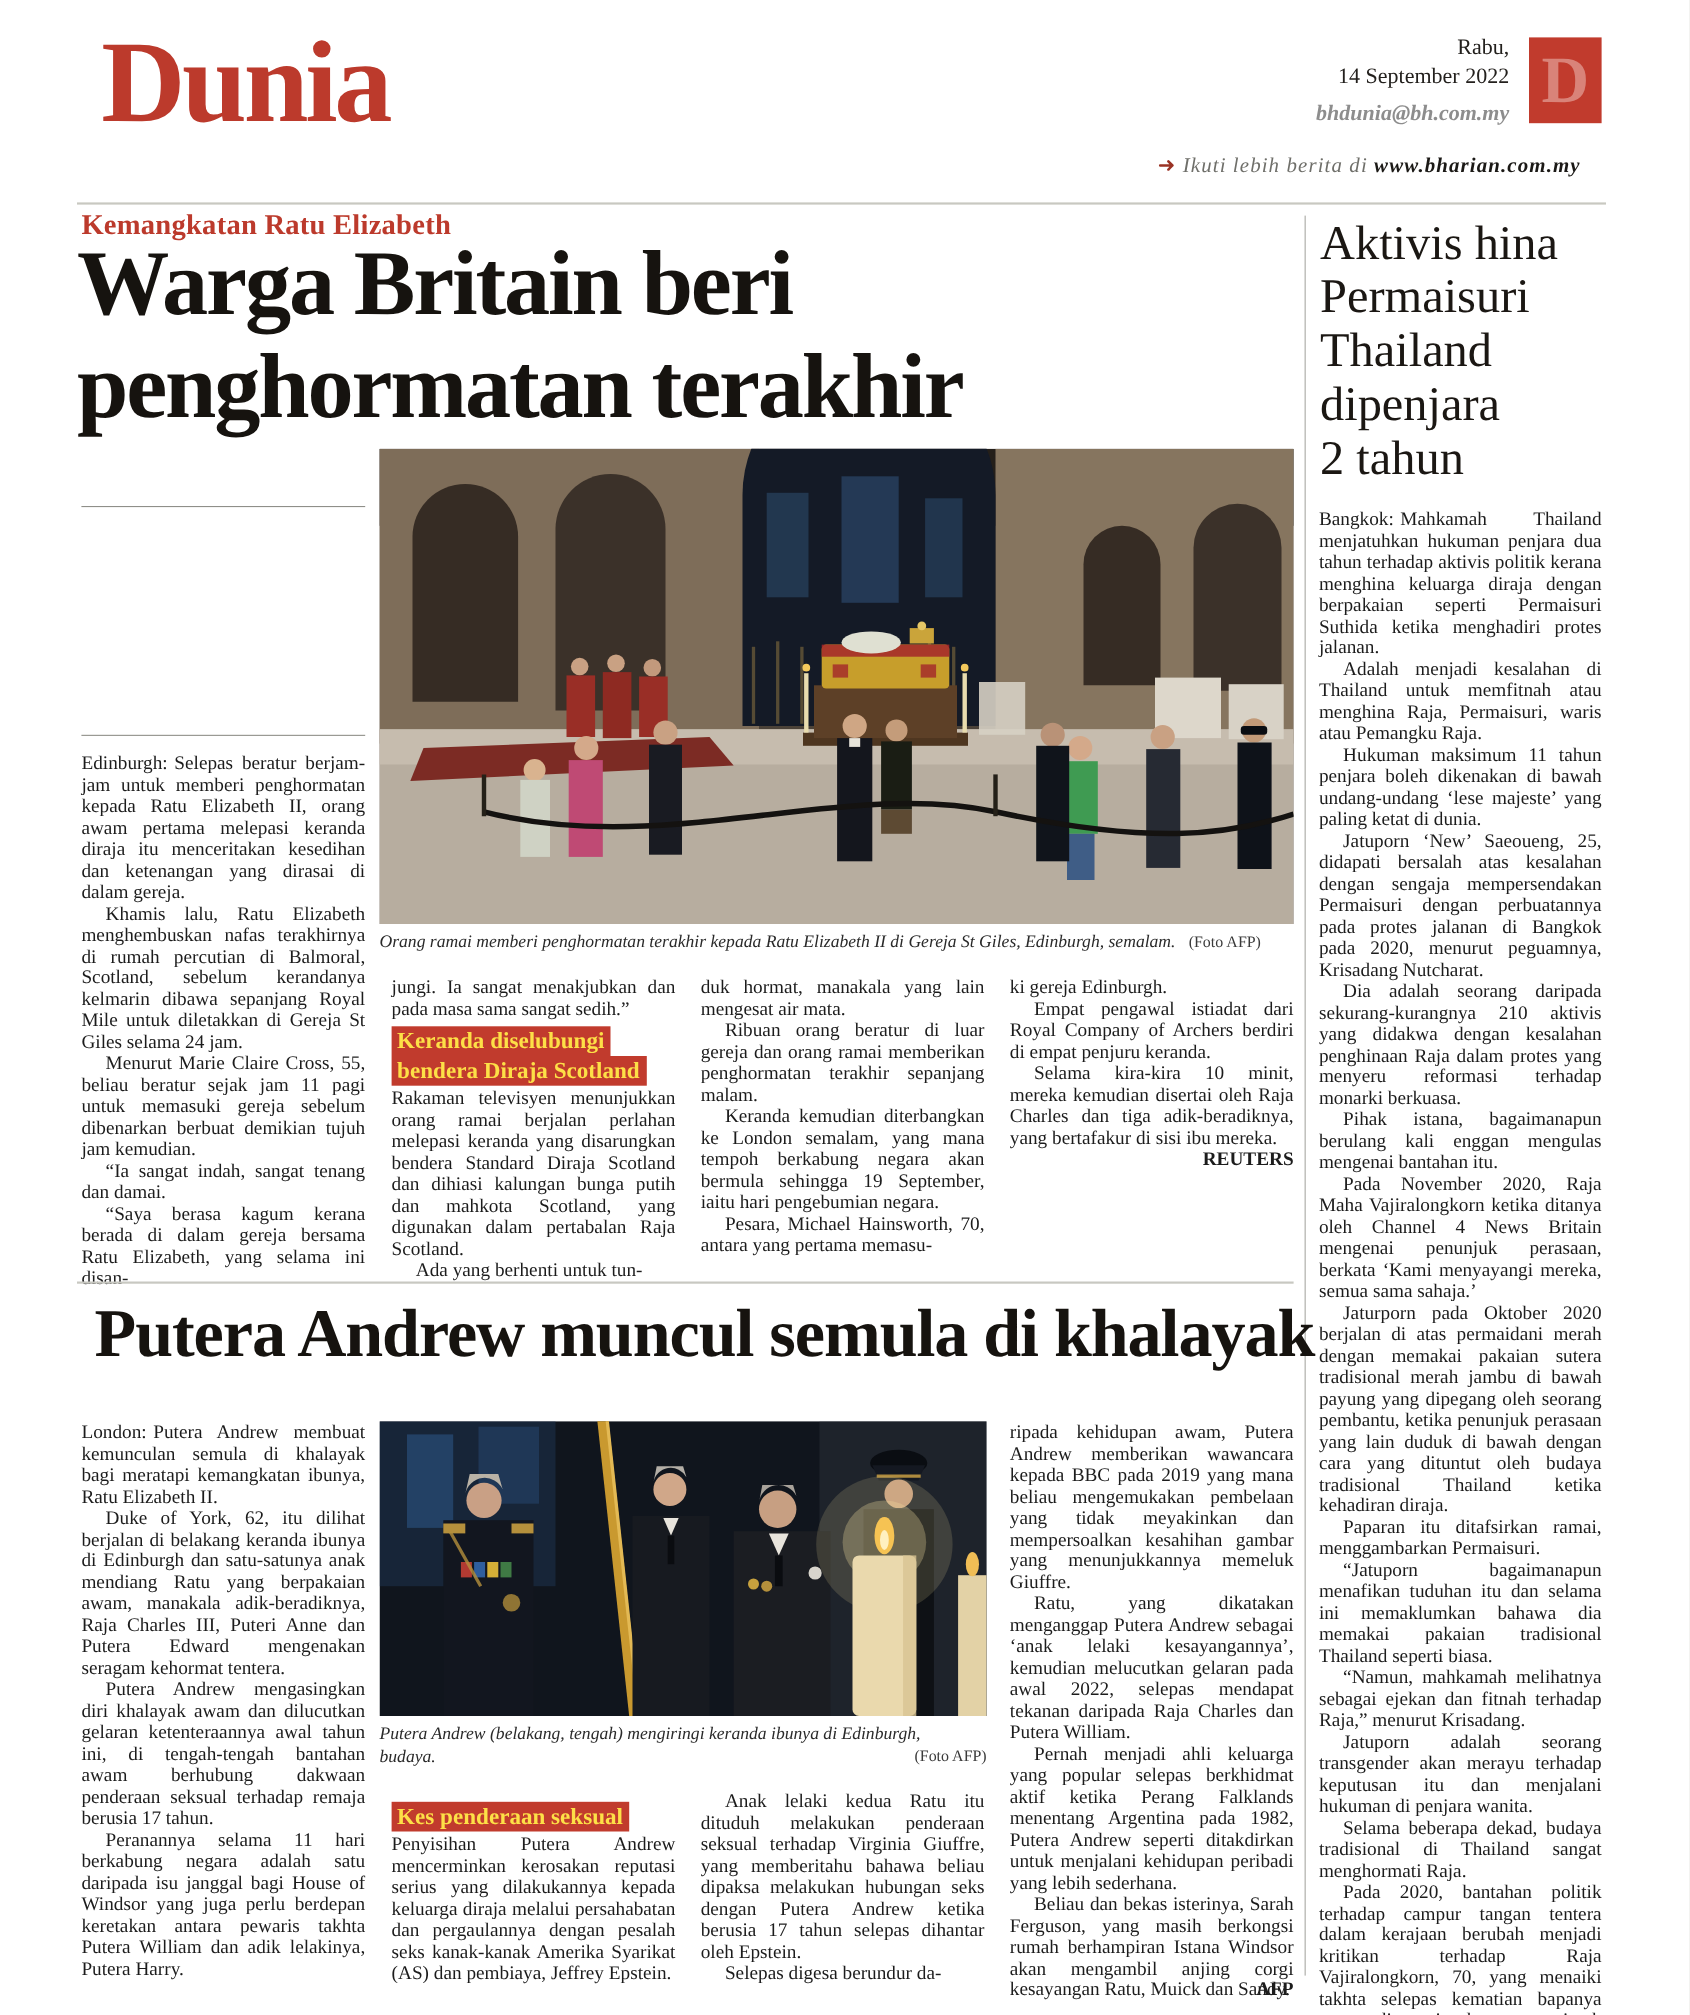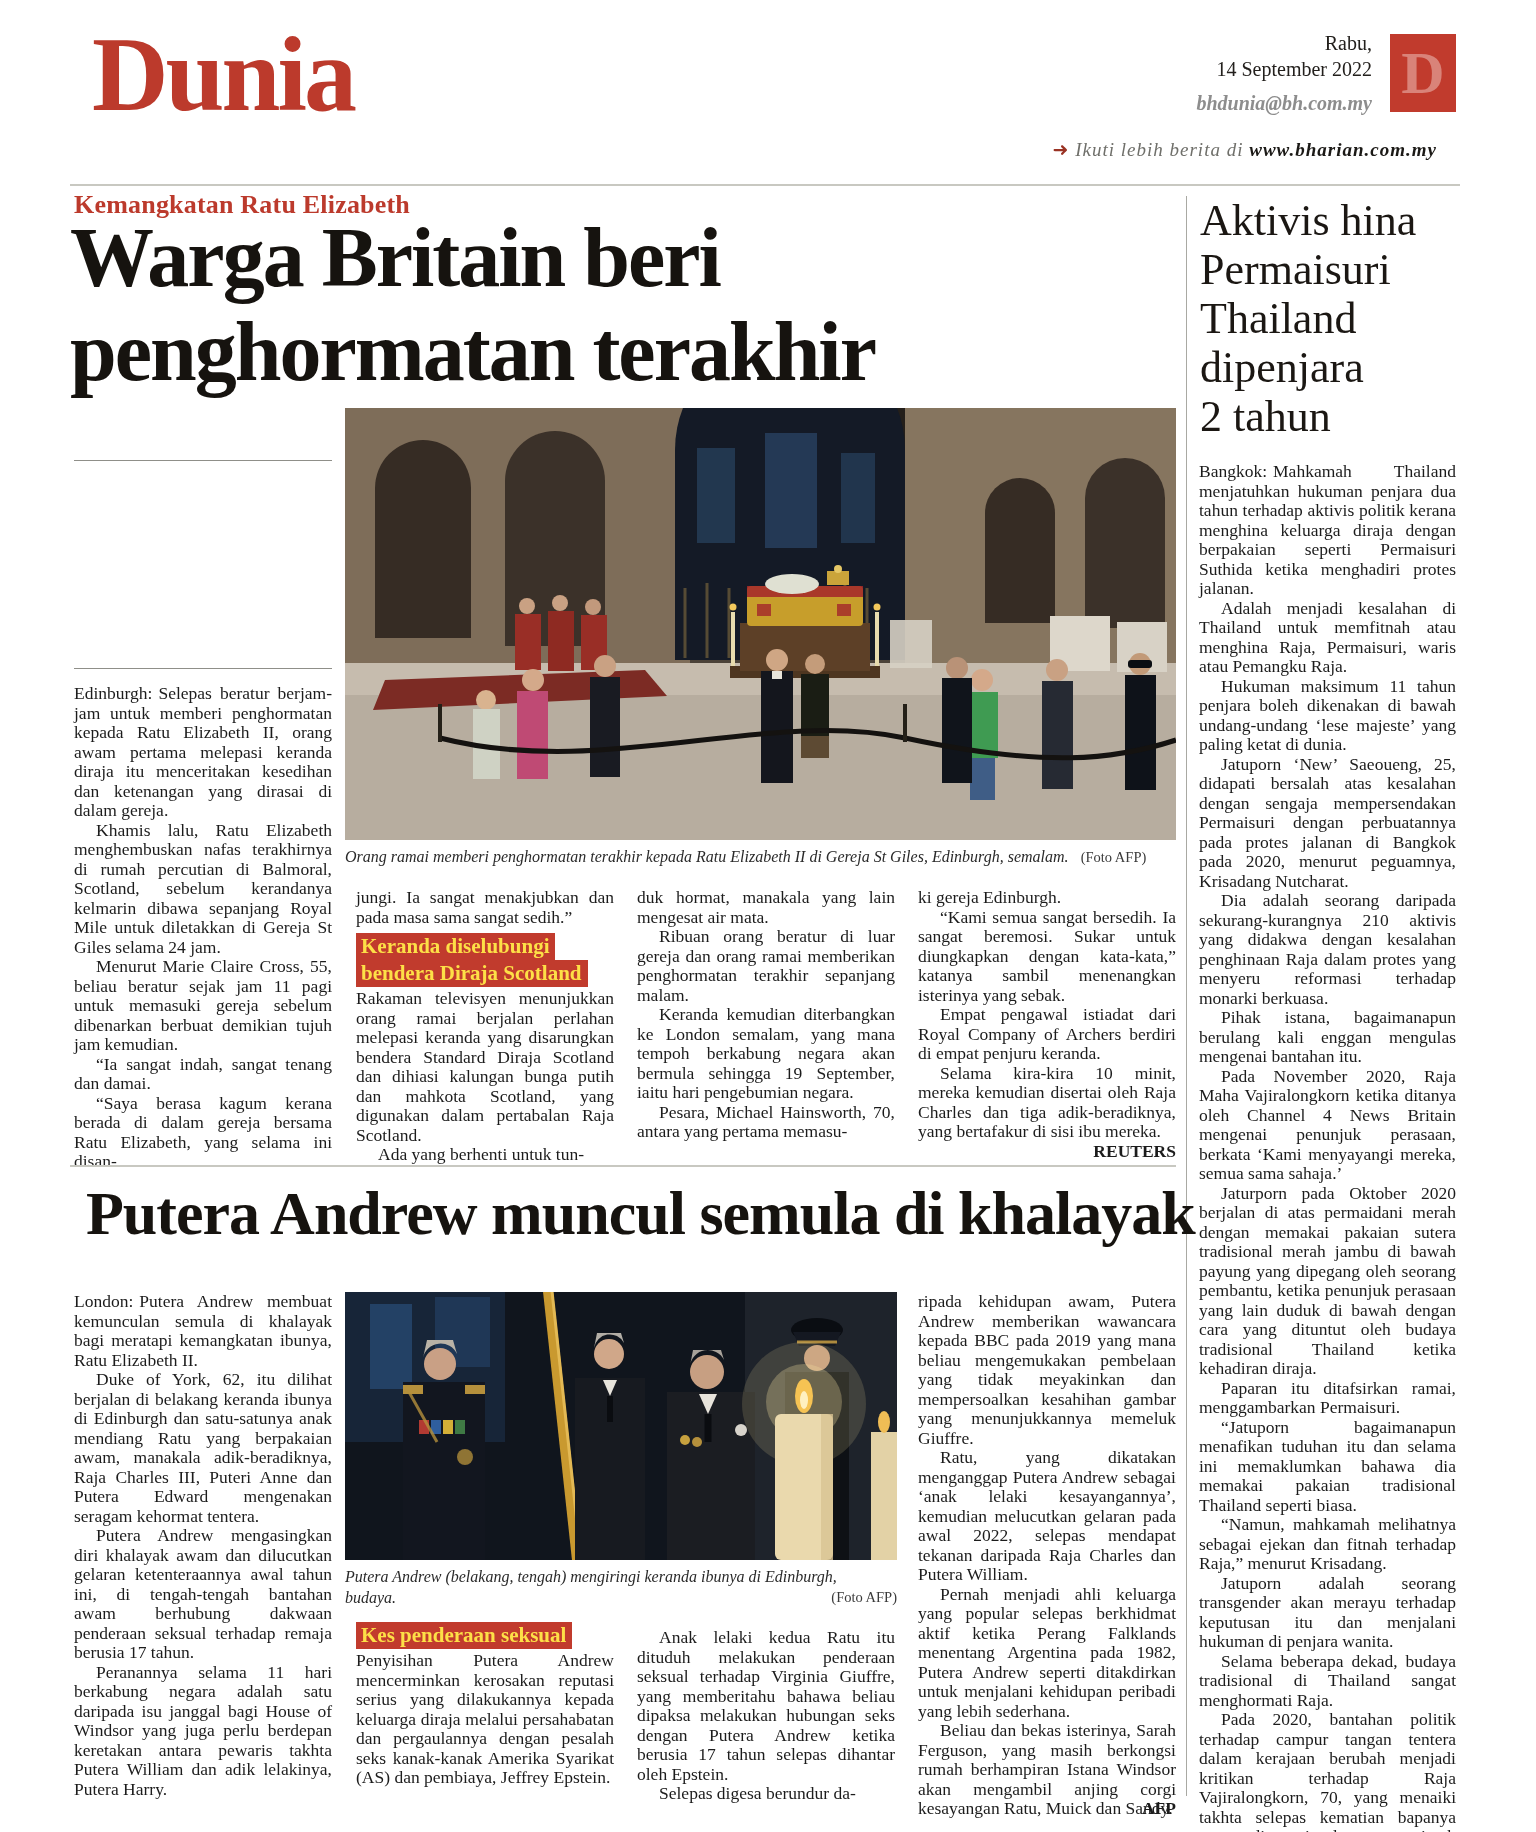--- a/index.html
+++ b/index.html
@@ -182,21 +182,20 @@
 
   <div class="abs bodycol" style="left:637px;top:888px;width:258px;">
     <p>duk hormat, manakala yang lain mengesat air mata.</p>
     <p class="ind">Ribuan orang beratur di luar gereja dan orang ramai memberikan penghormatan terakhir sepanjang malam.</p>
     <p class="ind">Keranda kemudian diterbangkan ke London semalam, yang mana tempoh berkabung negara akan bermula sehingga 19 September, iaitu hari pengebumian negara.</p>
     <p class="ind">Pesara, Michael Hainsworth, 70, antara yang pertama memasu-</p>
   </div>
 
   <div class="abs bodycol" style="left:918px;top:888px;width:258px;">
     <p>ki gereja Edinburgh.</p>
-    <p class="ind">“Kami semua sangat bersedih. Ia sangat beremosi. Sukar untuk diungkapkan dengan kata-kata,” katanya sambil menenangkan isterinya yang sebak.</p>
     <p class="ind">Empat pengawal istiadat dari Royal Company of Archers berdiri di empat penjuru keranda.</p>
     <p class="ind">Selama kira-kira 10 minit, mereka kemudian disertai oleh Raja Charles dan tiga adik-beradiknya, yang bertafakur di sisi ibu mereka.</p>
     <div class="agency-line">REUTERS</div>
   </div>
 
   <div class="abs sidehead" style="left:1200px;top:196px;width:258px;">
     <div>Aktivis hina</div>
     <div>Permaisuri</div>
     <div>Thailand</div>
     <div>dipenjara</div>
@@ -292,21 +291,21 @@
 
   <div class="abs caption" style="left:345px;top:1566px;width:552px;">
     <div>Putera Andrew (belakang, tengah) mengiringi keranda ibunya di Edinburgh,</div>
     <div>
       <span class="cap2-credit">(Foto AFP)</span>
       <span>budaya.</span>
     </div>
   </div>
 
   <div class="abs bodycol" style="left:356px;top:1622px;width:258px;">
-    <div class="subhead" style="margin-top:0;">
+    <div class="subhead" style="margin-top:16px;">
       <span>Kes penderaan seksual</span>
     </div>
     <p>Penyisihan Putera Andrew mencerminkan kerosakan reputasi serius yang dilakukannya kepada keluarga diraja melalui persahabatan dan pergaulannya dengan pesalah seks kanak-kanak Amerika Syarikat (AS) dan pembiaya, Jeffrey Epstein.</p>
   </div>
 
   <div class="abs bodycol" style="left:637px;top:1628px;width:258px;">
     <p class="ind">Anak lelaki kedua Ratu itu dituduh melakukan penderaan seksual terhadap Virginia Giuffre, yang memberitahu bahawa beliau dipaksa melakukan hubungan seks dengan Putera Andrew ketika berusia 17 tahun selepas dihantar oleh Epstein.</p>
     <p class="ind">Selepas digesa berundur da-</p>
   </div>
 

